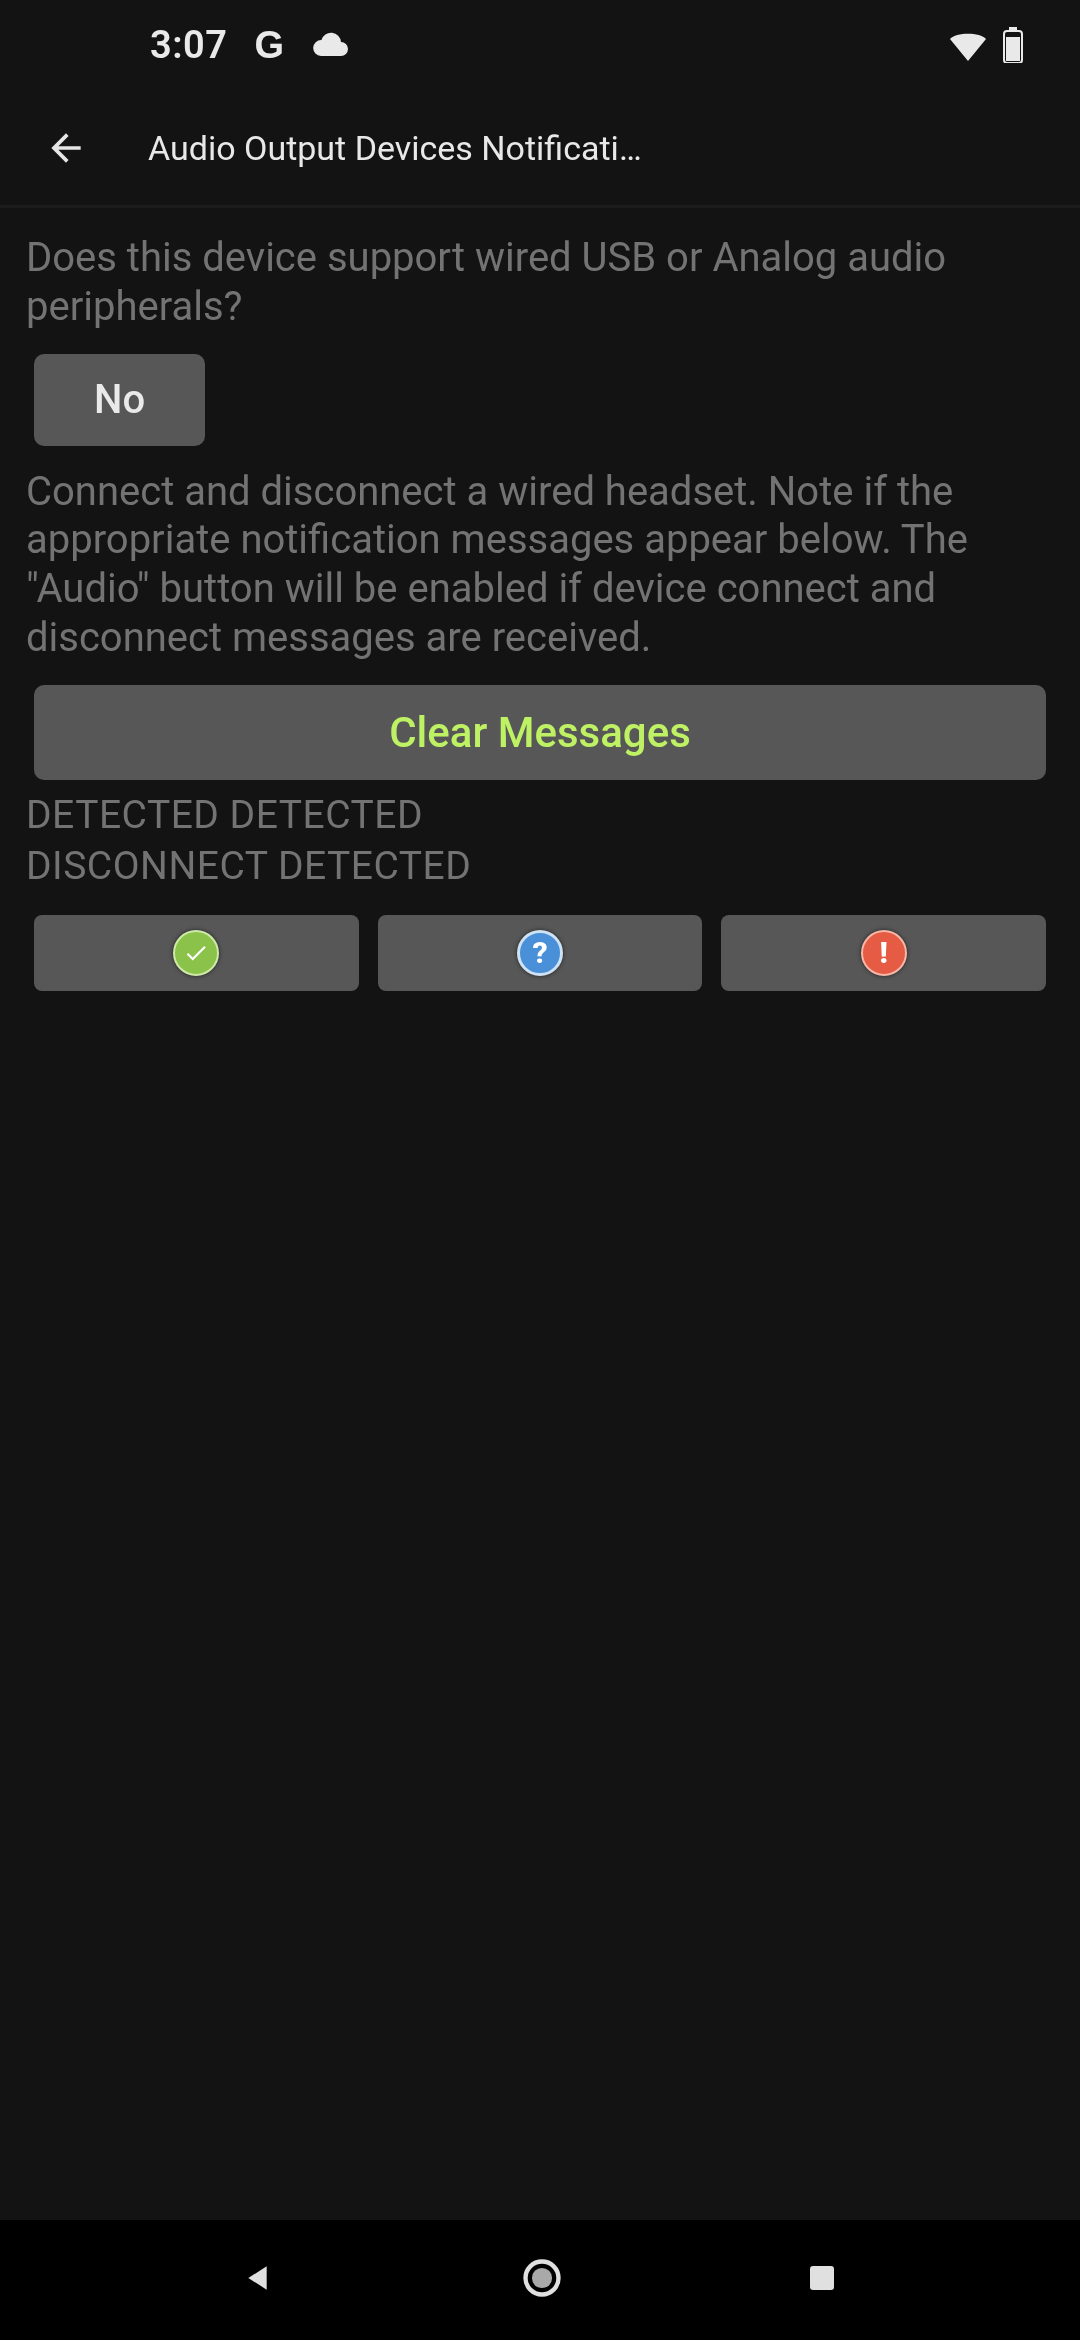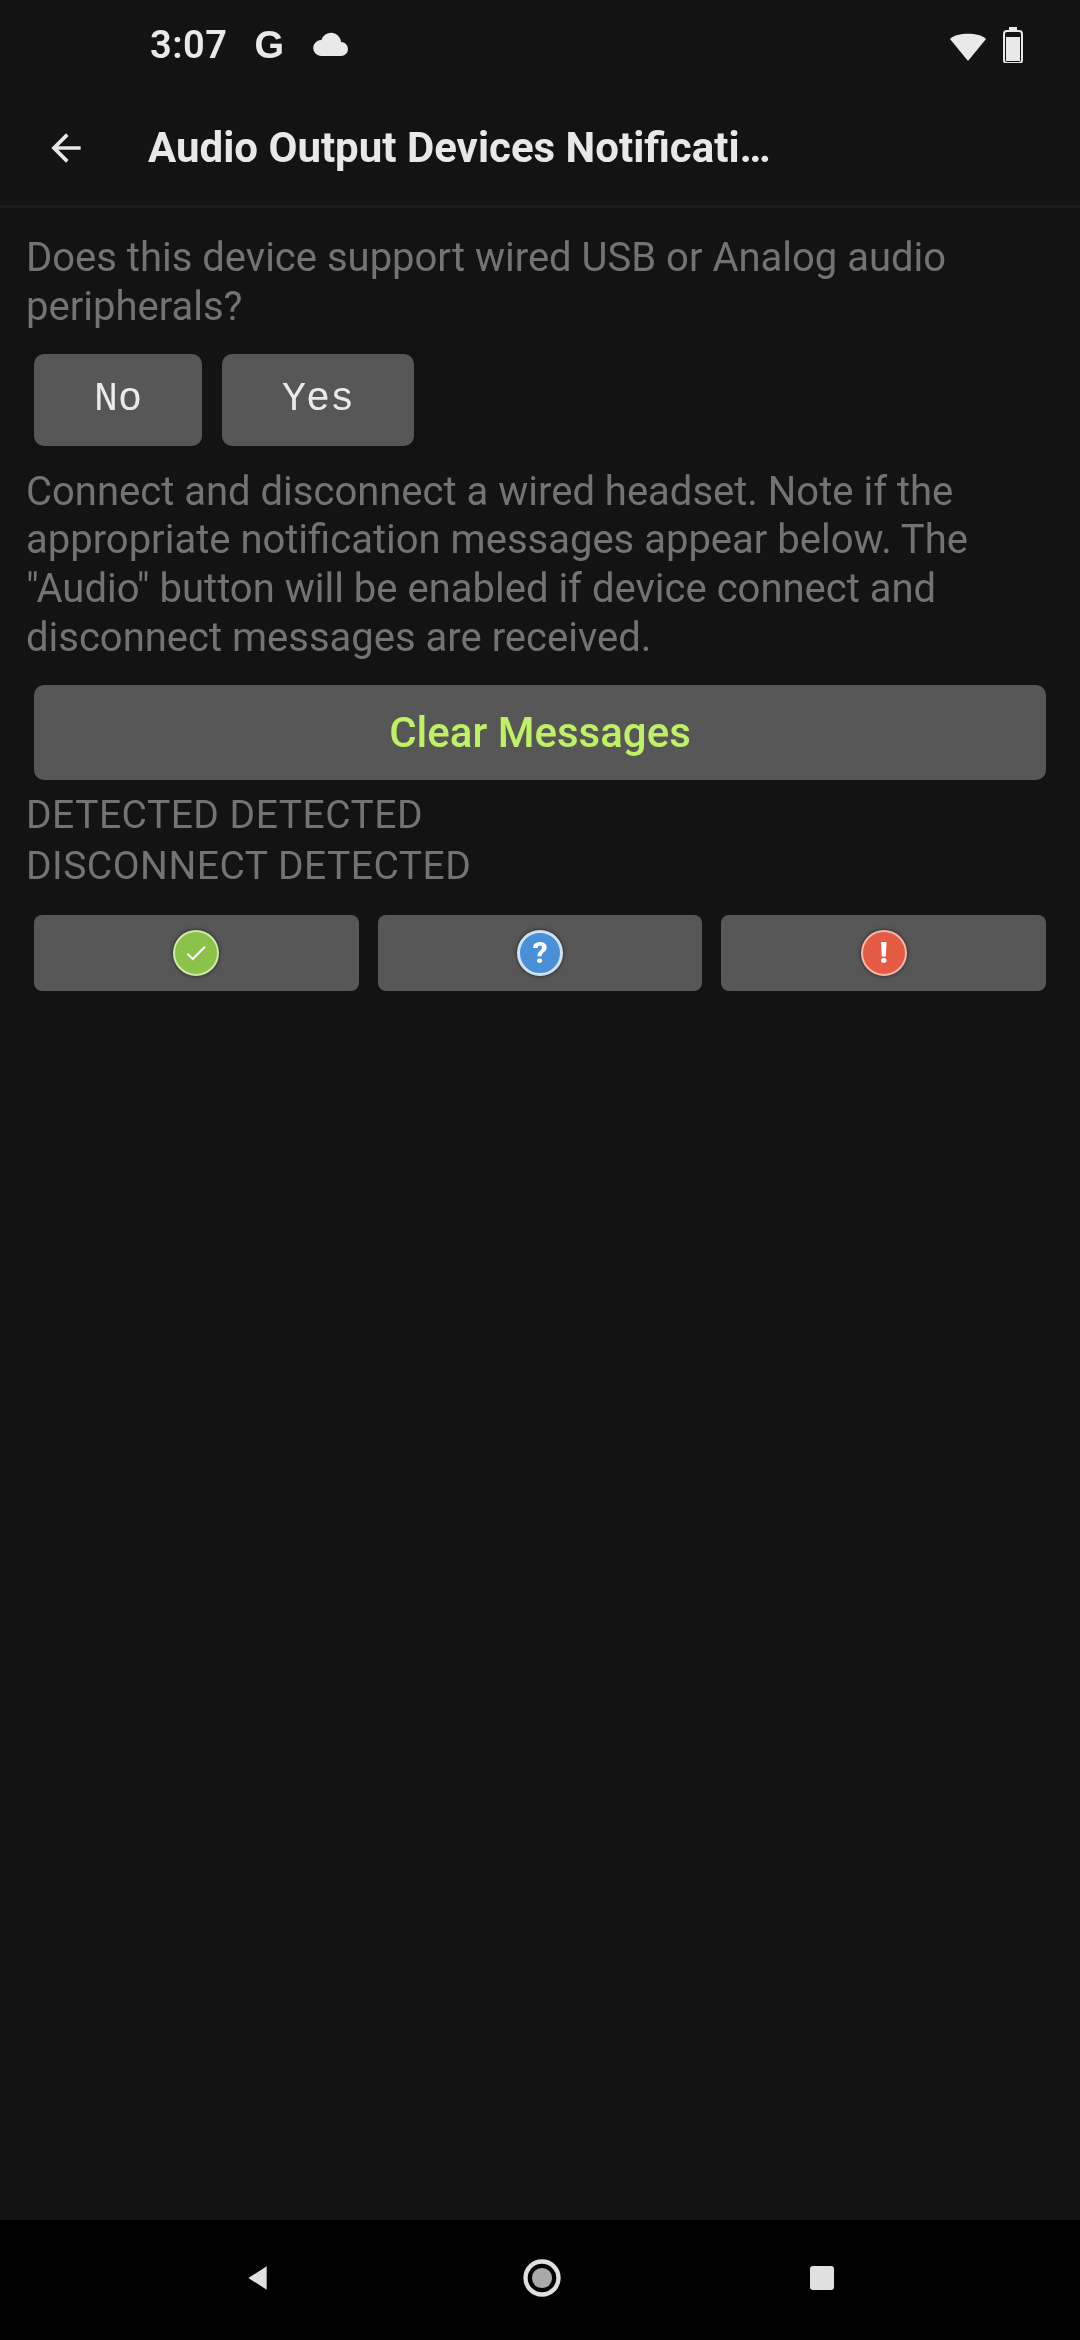--- a/index.html
+++ b/index.html
@@ -36,22 +36,22 @@
     padding-left: 30px;
     gap: 46px;
     border-bottom: 3px solid #1c1c1c;
   }
   .back-btn {
     width: 72px; height: 72px;
     display: flex; align-items: center; justify-content: center;
     color: #e6e6e6;
   }
   .app-title {
-    font-size: 42px;
-    font-weight: 700;
+    font-size: 34px;
+    font-weight: 400;
     color: #e8e8e8;
     white-space: nowrap;
     overflow: hidden;
     max-width: 880px;
   }
 
   
   .content { padding: 26px 26px 0 26px; }
   .question, .instructions, .log-line {
     font-size: 40px;
@@ -64,21 +64,20 @@
     background: #575757;
     color: #eaeaea;
     font-size: 40px;
     font-weight: 500;
     border-radius: 10px;
     display: flex;
     align-items: center;
     justify-content: center;
     padding: 0 60px;
     height: 92px;
-    font-family: Liberation Mono, monospace;
   }
 
   .clear-btn {
     margin: 22px 8px 12px 8px;
     background: #575757;
     height: 95px;
     border-radius: 10px;
     display: flex; align-items: center; justify-content: center;
     font-size: 42px; font-weight: 500; color: #bef264;
   }
@@ -158,21 +157,20 @@
         </svg>
     </div>
     <div class="app-title">Audio Output Devices Notificati…</div>
   </div>
 
   <div class="content">
     <div class="question">Does this device support wired USB or Analog audio peripherals?</div>
 
     <div class="yn-row">
       <div class="btn">No</div>
-      <div class="btn">Yes</div>
     </div>
 
     <div class="instructions">Connect and disconnect a wired headset. Note if the appropriate notification messages appear below. The "Audio" button will be enabled if device connect and disconnect messages are received.</div>
 
     <div class="clear-btn">Clear Messages</div>
 
     <div class="log">
       <div class="log-line">DETECTED DETECTED</div>
       <div class="log-line">DISCONNECT DETECTED</div>
     </div>

